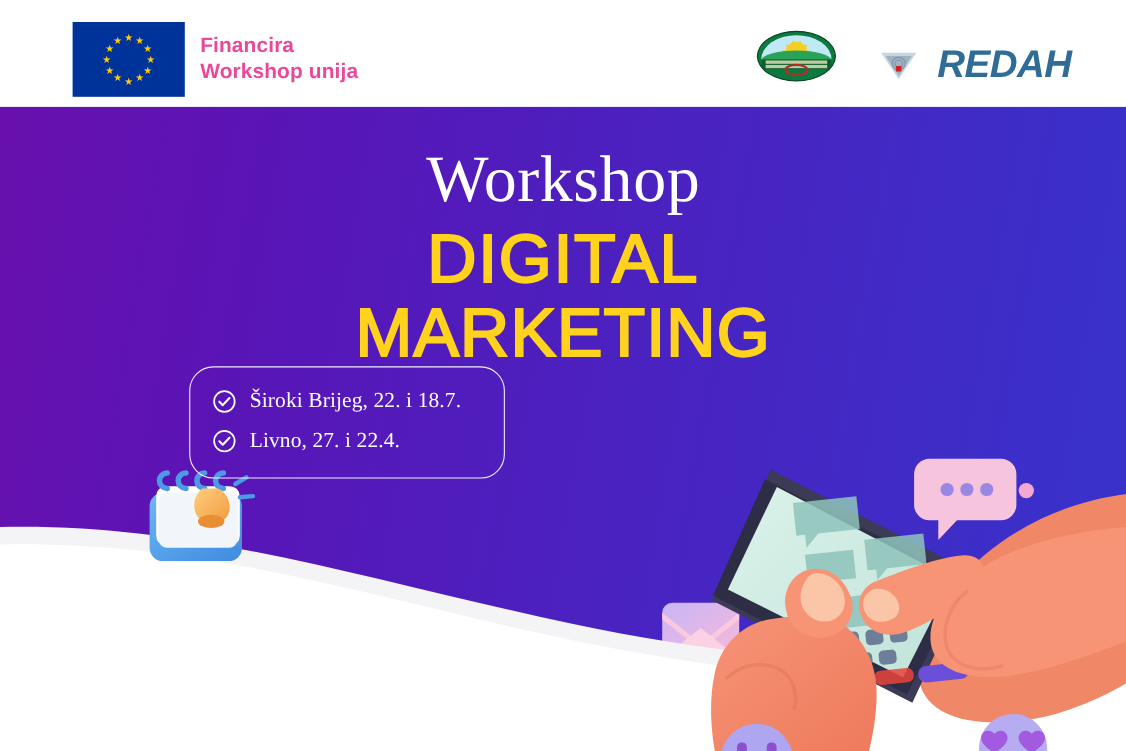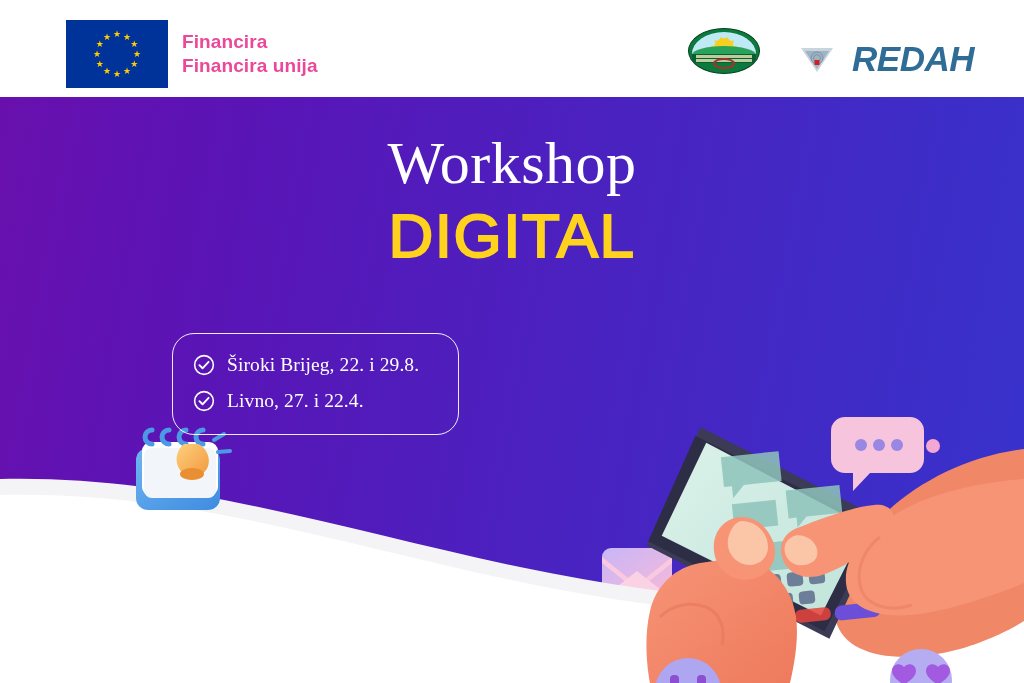--- a/index.html
+++ b/index.html
@@ -102,21 +102,21 @@
           <span class="star" style="left: 57px; top: 47.3205px;">★</span>
           <span class="star" style="left: 47px; top: 50px;">★</span>
           <span class="star" style="left: 37px; top: 47.3205px;">★</span>
           <span class="star" style="left: 29.6795px; top: 40px;">★</span>
           <span class="star" style="left: 27px; top: 30px;">★</span>
           <span class="star" style="left: 29.6795px; top: 20px;">★</span>
           <span class="star" style="left: 37px; top: 12.6795px;">★</span>
         </div>
       <div class="eu-text">
         <div>Financira</div>
-        <div>Financira unija</div>
+        <div>Workshop unija</div>
       </div>
     </div>
 
     <div class="logo-row">
 
       <div class="emblem">
         <div class="oval">
           <div class="sky"></div>
           <div class="rays" id="rays">
               <span class="ray" style="height: 13px; transform: translateX(-50%) rotate(-75deg);"></span>
@@ -310,30 +310,31 @@
       <g stroke="#4C9AE6" stroke-width="4" stroke-linecap="round">
         <path d="M88 18 l10 -6"></path>
           <path d="M92 30 l12 -1"></path>
       </g>
     </svg>
 
     <div class="titles">
       <div class="t-workshop">Workshop</div>
       <div class="t-big">
         <span class="l1">DIGITAL</span>
+        <span class="l2">MARKETING</span>
       </div>
     </div>
 
     <div class="infobox">
       <div class="info-item">
         <svg class="check" viewBox="0 0 24 24">
           <circle cx="12" cy="12" r="10.2" fill="none" stroke="#fff" stroke-width="1.7"></circle>
           <path d="M7 12.2 l3.4 3.4 l6.6 -7" fill="none" stroke="#fff" stroke-width="2.1" stroke-linecap="round" stroke-linejoin="round"></path>
         </svg>
-        <span class="info-text">Široki Brijeg, 22. i 29.8.</span>
+        <span class="info-text">Široki Brijeg, 22. i 18.7.</span>
       </div>
       <div class="info-item">
         <svg class="check" viewBox="0 0 24 24">
           <circle cx="12" cy="12" r="10.2" fill="none" stroke="#fff" stroke-width="1.7"></circle>
           <path d="M7 12.2 l3.4 3.4 l6.6 -7" fill="none" stroke="#fff" stroke-width="2.1" stroke-linecap="round" stroke-linejoin="round"></path>
         </svg>
         <span class="info-text">Livno, 27. i 22.4.</span>
       </div>
     </div>
 

